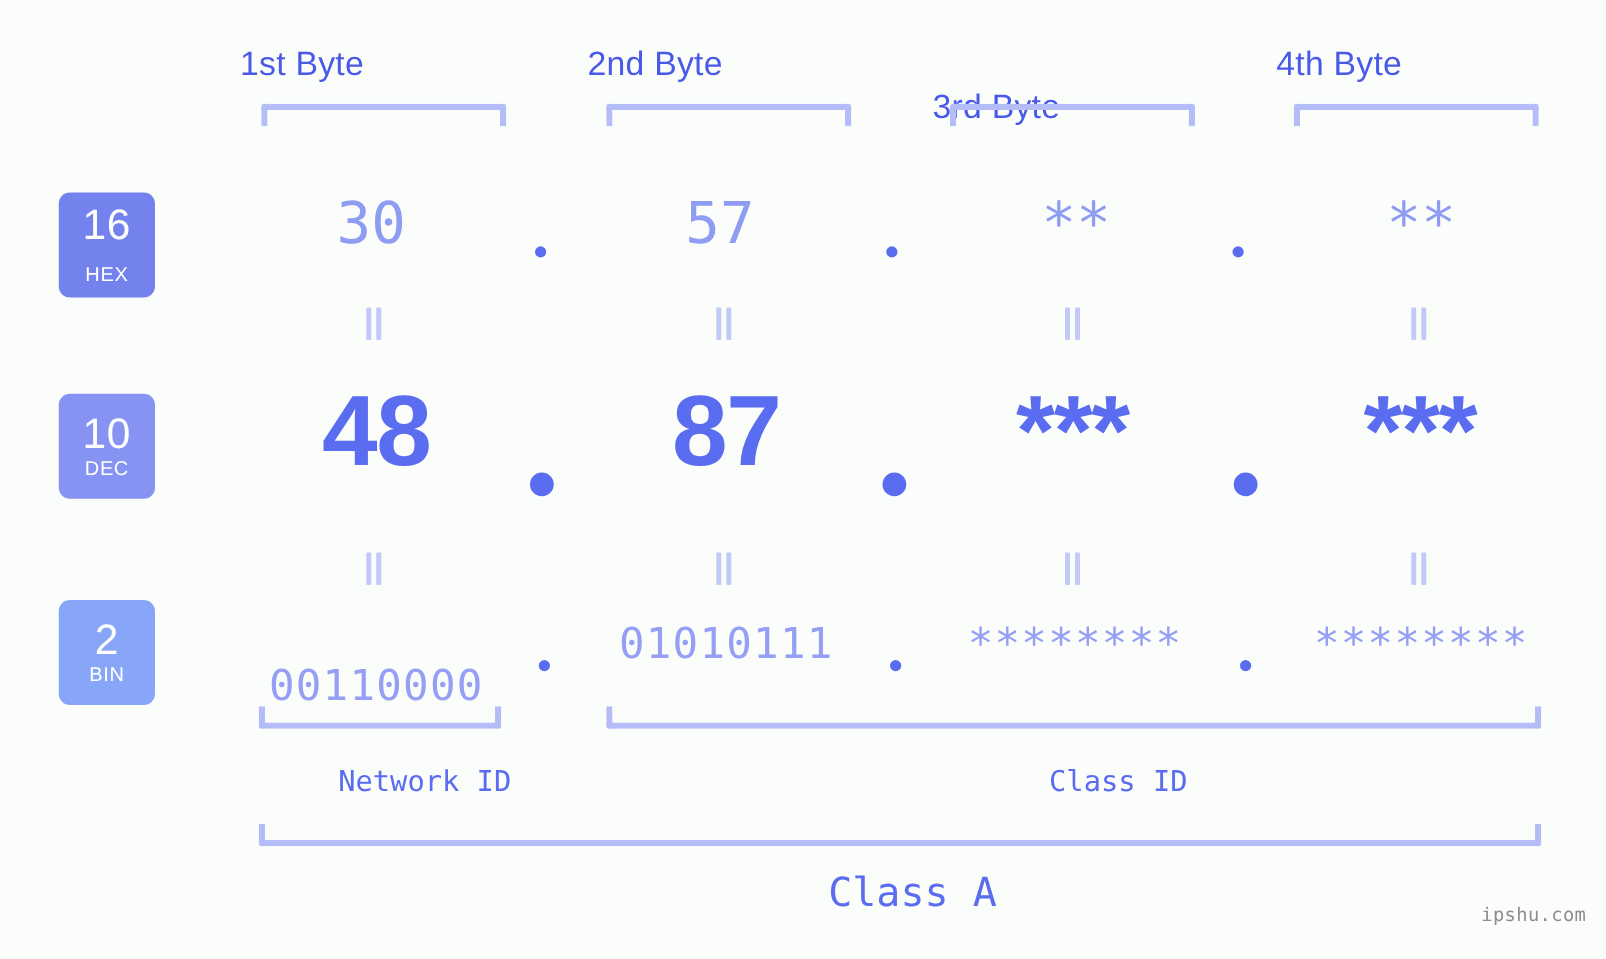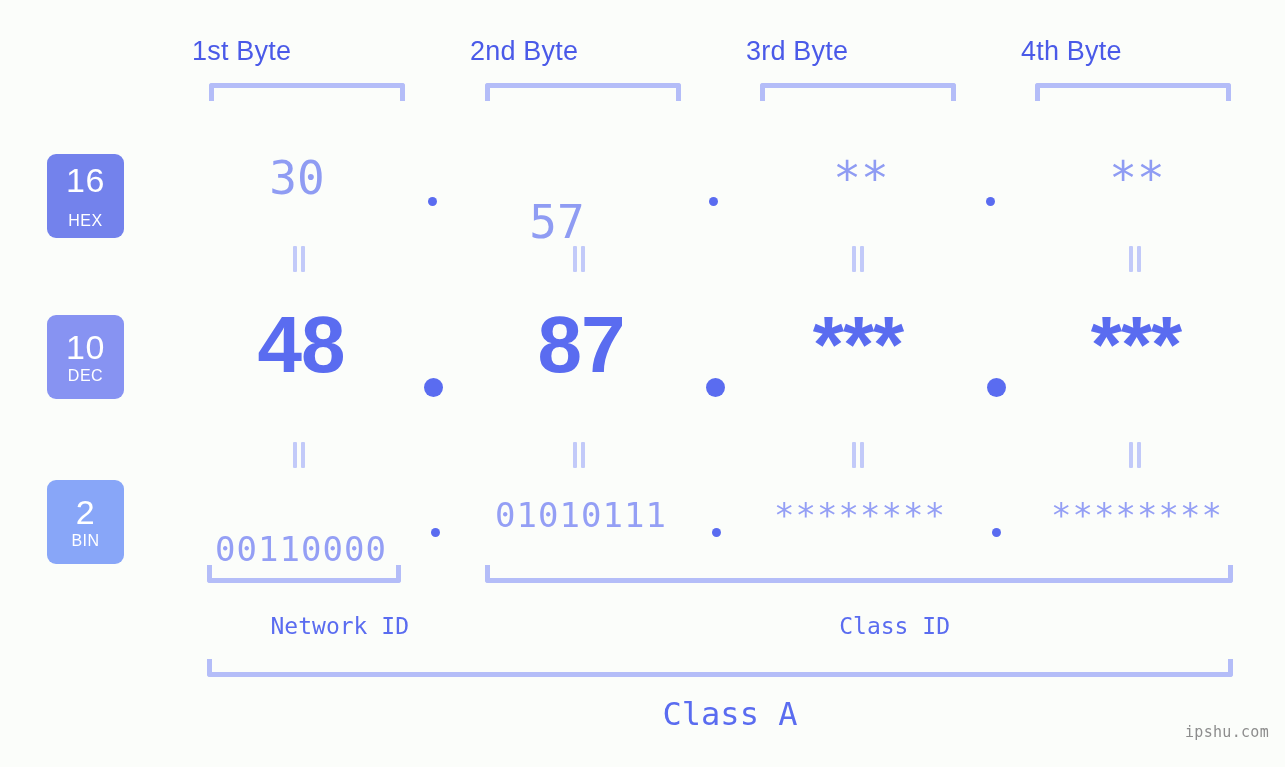--- a/index.html
+++ b/index.html
@@ -180,21 +180,21 @@
   }
 </style>
 </head>
 <body>
 
 <div class="stage">
 
   <div>
     <div class="byte-label" style="left:192px;">1st Byte</div>
     <div class="byte-label" style="left:470px;">2nd Byte</div>
-    <div class="byte-label" style="left:746px;">3rd Byte</div>
+    <div class="byte-label" style="left:746px;margin-top:34px;">3rd Byte</div>
     <div class="byte-label" style="left:1021px;">4th Byte</div>
 
     <div class="bracket-down" style="left:209px; top:83px; width:196px;"></div>
     <div class="bracket-down" style="left:485px; top:83px; width:196px;"></div>
     <div class="bracket-down" style="left:760px; top:83px; width:196px;"></div>
     <div class="bracket-down" style="left:1035px; top:83px; width:196px;"></div>
   </div>
 
   <div>
     <div class="badge badge-hex">
@@ -206,21 +206,21 @@
       <span class="nm">DEC</span>
     </div>
     <div class="badge badge-bin">
       <span class="num">2</span>
       <span class="nm">BIN</span>
     </div>
   </div>
 
   <div class="row-hex">
     <div class="cell" style="left:182px;">30</div>
-    <div class="cell" style="left:442px;margin-top:44px;">57</div>
+    <div class="cell" style="left:461px;">57</div>
     <div class="cell" style="left:746px;">**</div>
     <div class="cell" style="left:1022px;">**</div>
 
     <div class="dot dot-hex" style="left:428px;"></div>
     <div class="dot dot-hex" style="left:709px;"></div>
     <div class="dot dot-hex" style="left:986px;"></div>
   </div>
 
   <div>
     <div class="eq eq-row1" style="left:290px;"></div>

